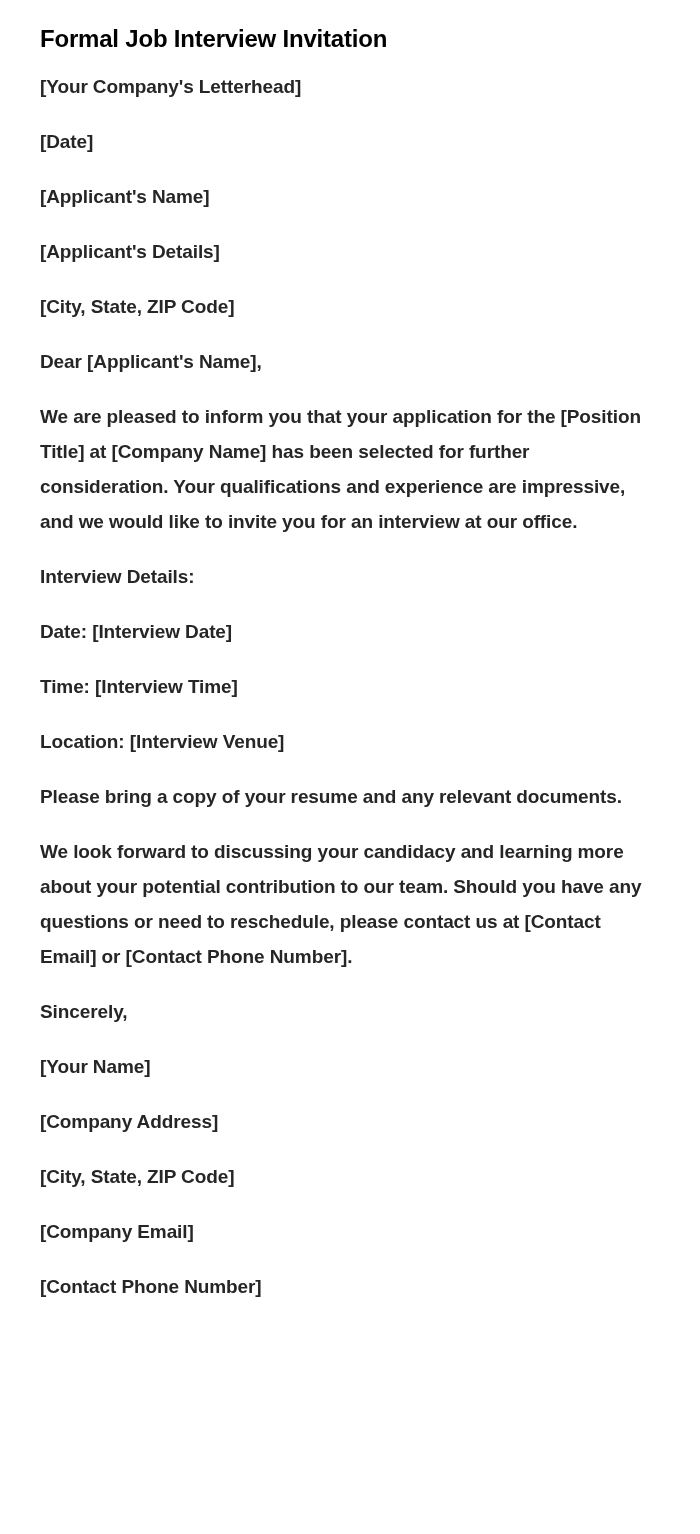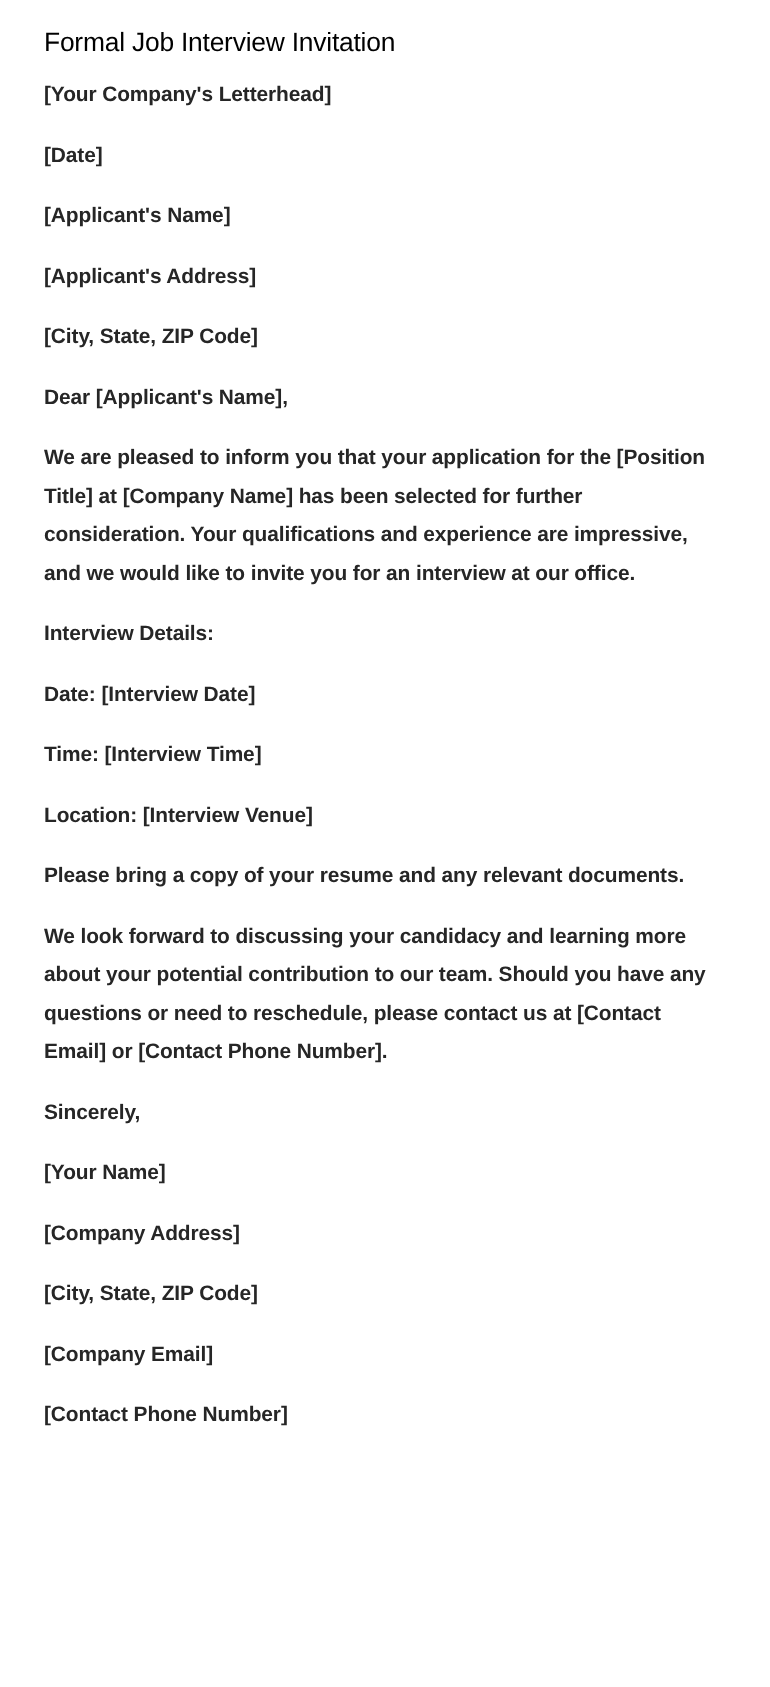--- a/index.html
+++ b/index.html
@@ -16,21 +16,21 @@
   }
   .letter {
     box-sizing: border-box;
     width: 700px;
     padding: 24px 40px 40px 40px;
   }
   .letter h1 {
     margin: 0 0 15px 0;
     font-size: 24px;
     line-height: 30px;
-    font-weight: 400;
+    font-weight: 700;
     color: #000000;
     letter-spacing: -0.2px;
   }
   .letter p {
     margin: 0 0 20px 0;
     font-size: 19px;
     line-height: 35px;
     font-weight: 700;
     color: #262626;
     letter-spacing: -0.1px;
@@ -42,21 +42,21 @@
 </style>
 </head>
 <body>
 
 <main class="letter">
   <h1>Formal Job Interview Invitation</h1>
   <div>
       <p>[Your Company's Letterhead]</p>
       <p>[Date]</p>
       <p>[Applicant's Name]</p>
-      <p>[Applicant's Address]</p>
+      <p>[Applicant's Details]</p>
       <p>[City, State, ZIP Code]</p>
       <p>Dear [Applicant's Name],</p>
       <p>We are pleased to inform you that your application for the [Position Title] at [Company Name] has been selected for further consideration. Your qualifications and experience are impressive, and we would like to invite you for an interview at our office.</p>
       <p>Interview Details:</p>
       <p>Date: [Interview Date]</p>
       <p>Time: [Interview Time]</p>
       <p>Location: [Interview Venue]</p>
       <p>Please bring a copy of your resume and any relevant documents.</p>
       <p>We look forward to discussing your candidacy and learning more about your potential contribution to our team. Should you have any questions or need to reschedule, please contact us at [Contact Email] or [Contact Phone Number].</p>
       <p>Sincerely,</p>

